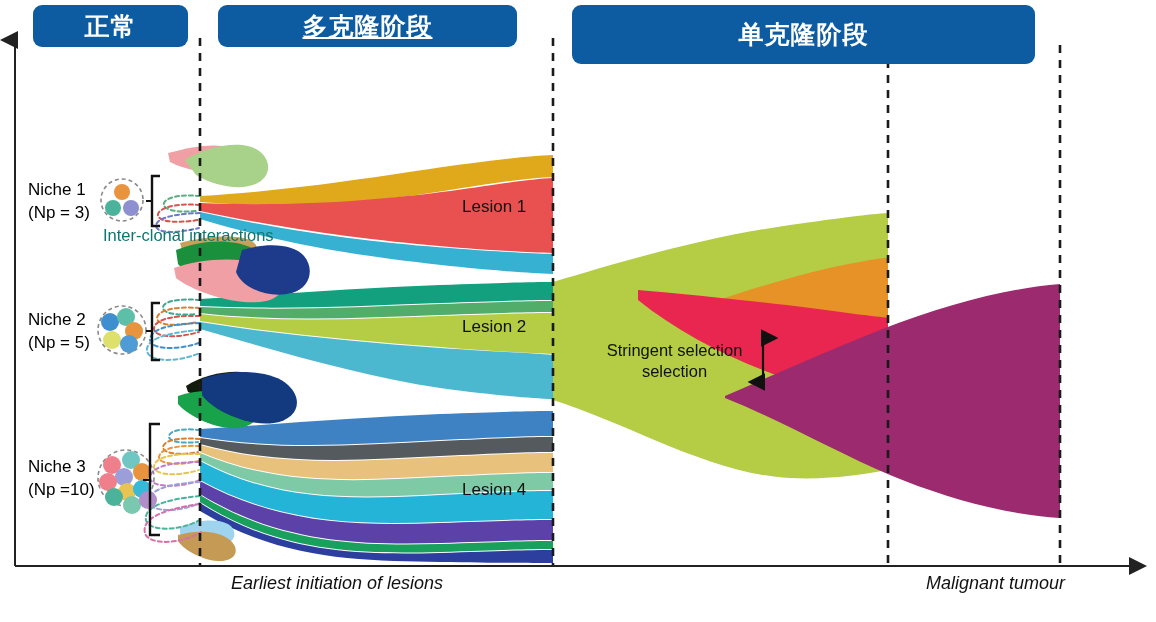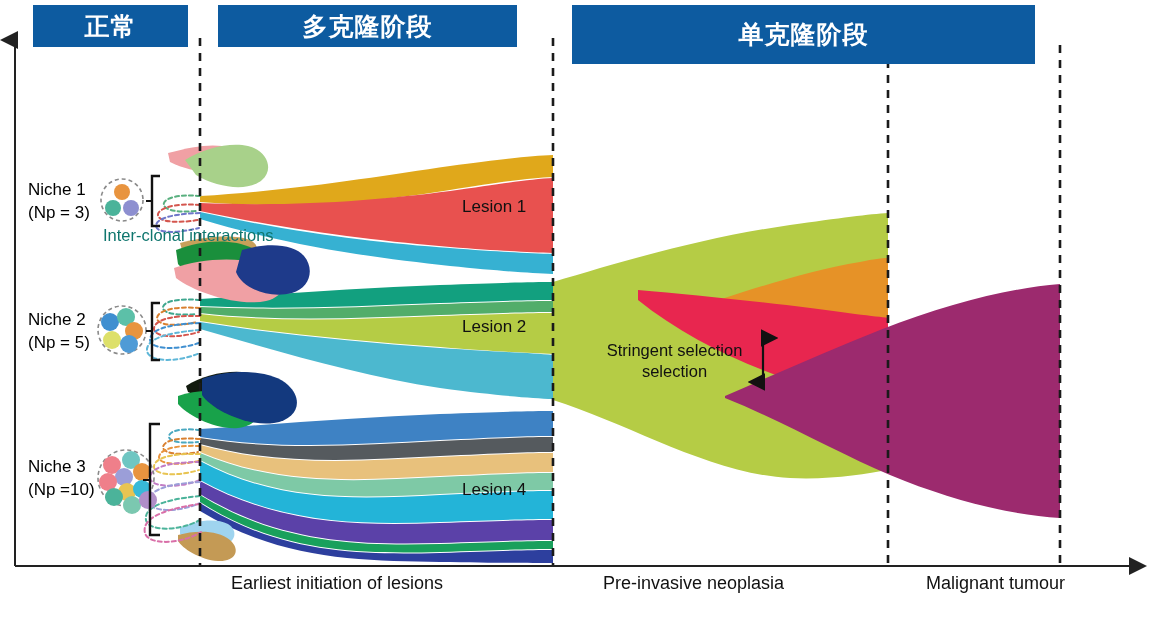--- a/index.html
+++ b/index.html
@@ -4,30 +4,30 @@
 <style>
   html,body{margin:0;padding:0;background:#ffffff;}
   body{width:1156px;height:622px;position:relative;overflow:hidden;
        font-family:"Liberation Sans","DejaVu Sans",sans-serif;}
   #stage{position:absolute;left:0;top:0;width:1156px;height:622px;background:#fff;}
   svg#fig{position:absolute;left:0;top:0;width:1156px;height:622px;display:block;}
 
   .phase-bar{position:absolute;background:#0d5ba0;color:#ffffff;
              display:flex;align-items:center;justify-content:center;
              font-weight:bold;font-size:25px;letter-spacing:1px;
-             font-family:"DejaVu Sans","Liberation Sans",sans-serif;}
+             font-family:"DejaVu Sans","Liberation Sans",sans-serif;border-radius:9px;}
   .phase-bar.b1{left:33px;top:5px;width:155px;height:42px;}
-  .phase-bar.b2{left:218px;top:5px;width:299px;height:42px;}
+  .phase-bar.b2{left:218px;top:5px;width:299px;height:42px;text-decoration:underline;}
   .phase-bar.b3{left:572px;top:5px;width:463px;height:59px;}
 
   .txt{position:absolute;color:#0f766e;font-size:17.5px;white-space:nowrap;}
   .txt.small{font-size:16.5px;}
   .nlabel{position:absolute;font-size:17px;color:#000000;line-height:23px;text-align:left;}
   .lesion-label{position:absolute;font-size:17px;color:#111;white-space:nowrap;}
-  .axis-label{position:absolute;font-size:18px;color:#111;white-space:nowrap;}
+  .axis-label{position:absolute;font-size:18px;color:#111;white-space:nowrap;font-style:italic;}
   .stringent{position:absolute;font-size:16.5px;color:#111;line-height:21px;text-align:center;}
 </style>
 </head>
 <body>
 
 <div id="stage">
 
   <svg id="fig" viewBox="0 0 1156 622">
     <defs>
       <marker id="arrUp" markerWidth="9" markerHeight="9" refX="4.5" refY="7.5" orient="auto">
@@ -249,16 +249,15 @@
   <div class="stringent" style="left:597px;top:340px;width:155px;">
     <div>Stringent selection</div>
     <div>selection</div>
   </div>
 
   <div class="lesion-label" style="left:462px;top:197px;">Lesion 1</div>
   <div class="lesion-label" style="left:462px;top:317px;">Lesion 2</div>
   <div class="lesion-label" style="left:462px;top:480px;">Lesion 4</div>
 
   <div class="axis-label" style="left:231px;top:573px;">Earliest initiation of lesions</div>
-  <div class="axis-label" style="left:603px;top:573px;">Pre-invasive neoplasia</div>
   <div class="axis-label" style="left:905px;top:573px;margin-left:21px;">Malignant tumour</div>
 
 </div>
 
 </body></html>

